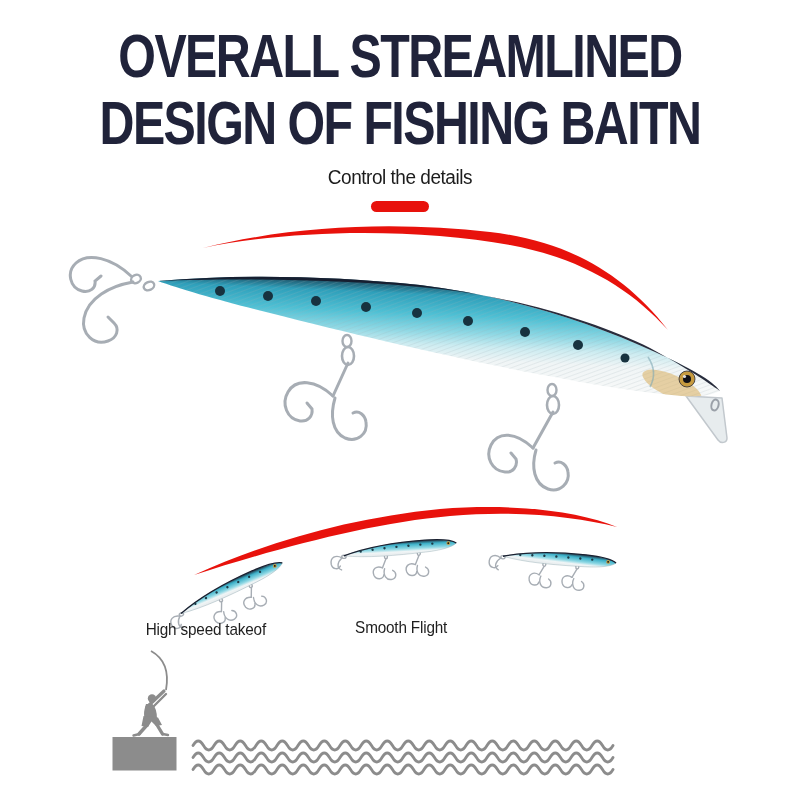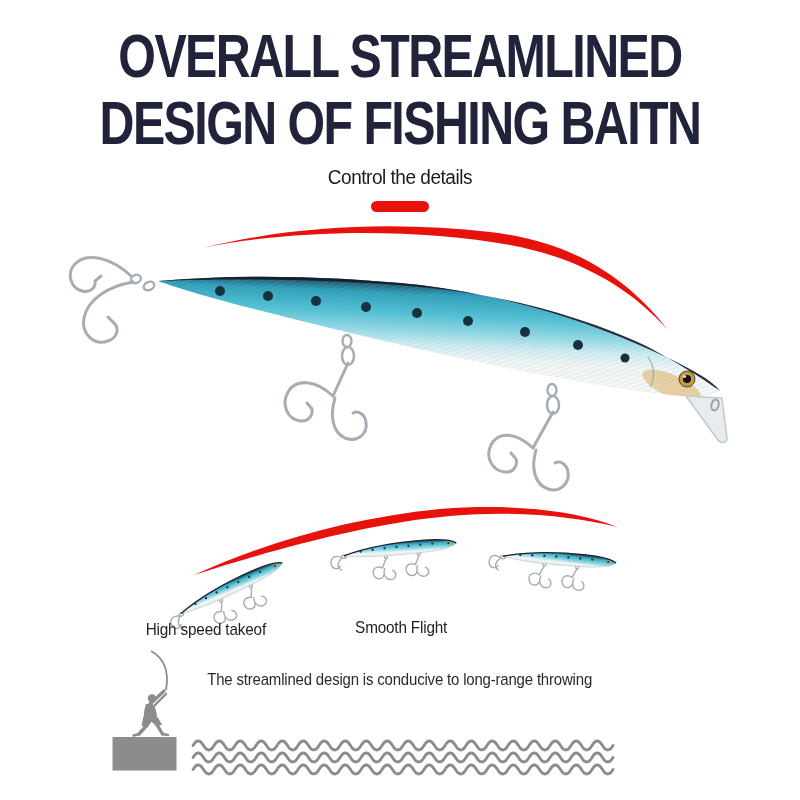--- a/index.html
+++ b/index.html
@@ -190,16 +190,13 @@
     <path id="waves-path" fill="none" style="stroke:var(--illustration_gray,#8c8c8c)" stroke-width="2.8" stroke-linecap="round" d="M193 745.5 q5.25 -9 10.5 0 q5.25 9 10.5 0 q5.25 -9 10.5 0 q5.25 9 10.5 0 q5.25 -9 10.5 0 q5.25 9 10.5 0 q5.25 -9 10.5 0 q5.25 9 10.5 0 q5.25 -9 10.5 0 q5.25 9 10.5 0 q5.25 -9 10.5 0 q5.25 9 10.5 0 q5.25 -9 10.5 0 q5.25 9 10.5 0 q5.25 -9 10.5 0 q5.25 9 10.5 0 q5.25 -9 10.5 0 q5.25 9 10.5 0 q5.25 -9 10.5 0 q5.25 9 10.5 0 q5.25 -9 10.5 0 q5.25 9 10.5 0 q5.25 -9 10.5 0 q5.25 9 10.5 0 q5.25 -9 10.5 0 q5.25 9 10.5 0 q5.25 -9 10.5 0 q5.25 9 10.5 0 q5.25 -9 10.5 0 q5.25 9 10.5 0 q5.25 -9 10.5 0 q5.25 9 10.5 0 q5.25 -9 10.5 0 q5.25 9 10.5 0 q5.25 -9 10.5 0 q5.25 9 10.5 0 q5.25 -9 10.5 0 q5.25 9 10.5 0 q5.25 -9 10.5 0 q5.25 9 10.5 0M193 757.5 q5.25 -9 10.5 0 q5.25 9 10.5 0 q5.25 -9 10.5 0 q5.25 9 10.5 0 q5.25 -9 10.5 0 q5.25 9 10.5 0 q5.25 -9 10.5 0 q5.25 9 10.5 0 q5.25 -9 10.5 0 q5.25 9 10.5 0 q5.25 -9 10.5 0 q5.25 9 10.5 0 q5.25 -9 10.5 0 q5.25 9 10.5 0 q5.25 -9 10.5 0 q5.25 9 10.5 0 q5.25 -9 10.5 0 q5.25 9 10.5 0 q5.25 -9 10.5 0 q5.25 9 10.5 0 q5.25 -9 10.5 0 q5.25 9 10.5 0 q5.25 -9 10.5 0 q5.25 9 10.5 0 q5.25 -9 10.5 0 q5.25 9 10.5 0 q5.25 -9 10.5 0 q5.25 9 10.5 0 q5.25 -9 10.5 0 q5.25 9 10.5 0 q5.25 -9 10.5 0 q5.25 9 10.5 0 q5.25 -9 10.5 0 q5.25 9 10.5 0 q5.25 -9 10.5 0 q5.25 9 10.5 0 q5.25 -9 10.5 0 q5.25 9 10.5 0 q5.25 -9 10.5 0 q5.25 9 10.5 0M193 769.5 q5.25 -9 10.5 0 q5.25 9 10.5 0 q5.25 -9 10.5 0 q5.25 9 10.5 0 q5.25 -9 10.5 0 q5.25 9 10.5 0 q5.25 -9 10.5 0 q5.25 9 10.5 0 q5.25 -9 10.5 0 q5.25 9 10.5 0 q5.25 -9 10.5 0 q5.25 9 10.5 0 q5.25 -9 10.5 0 q5.25 9 10.5 0 q5.25 -9 10.5 0 q5.25 9 10.5 0 q5.25 -9 10.5 0 q5.25 9 10.5 0 q5.25 -9 10.5 0 q5.25 9 10.5 0 q5.25 -9 10.5 0 q5.25 9 10.5 0 q5.25 -9 10.5 0 q5.25 9 10.5 0 q5.25 -9 10.5 0 q5.25 9 10.5 0 q5.25 -9 10.5 0 q5.25 9 10.5 0 q5.25 -9 10.5 0 q5.25 9 10.5 0 q5.25 -9 10.5 0 q5.25 9 10.5 0 q5.25 -9 10.5 0 q5.25 9 10.5 0 q5.25 -9 10.5 0 q5.25 9 10.5 0 q5.25 -9 10.5 0 q5.25 9 10.5 0 q5.25 -9 10.5 0 q5.25 9 10.5 0"></path>
   </svg>
 
   <div class="abs feature-label center-text f0">
     <span class="inner">High speed takeof</span>
   </div>
   <div class="abs feature-label center-text f1">
     <span class="inner">Smooth Flight</span>
   </div>
 
-  <div class="abs footer-note center-text">
-    <span class="inner">The streamlined design is conducive to long-range throwing</span>
-  </div>
 </div>
 
 </body></html>

